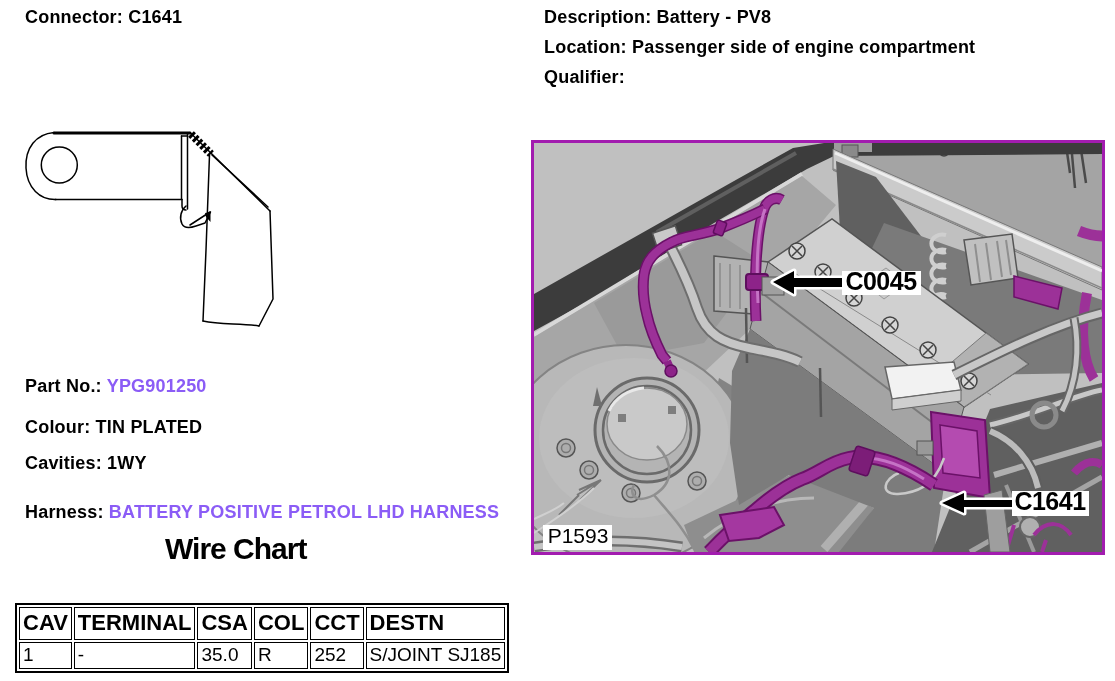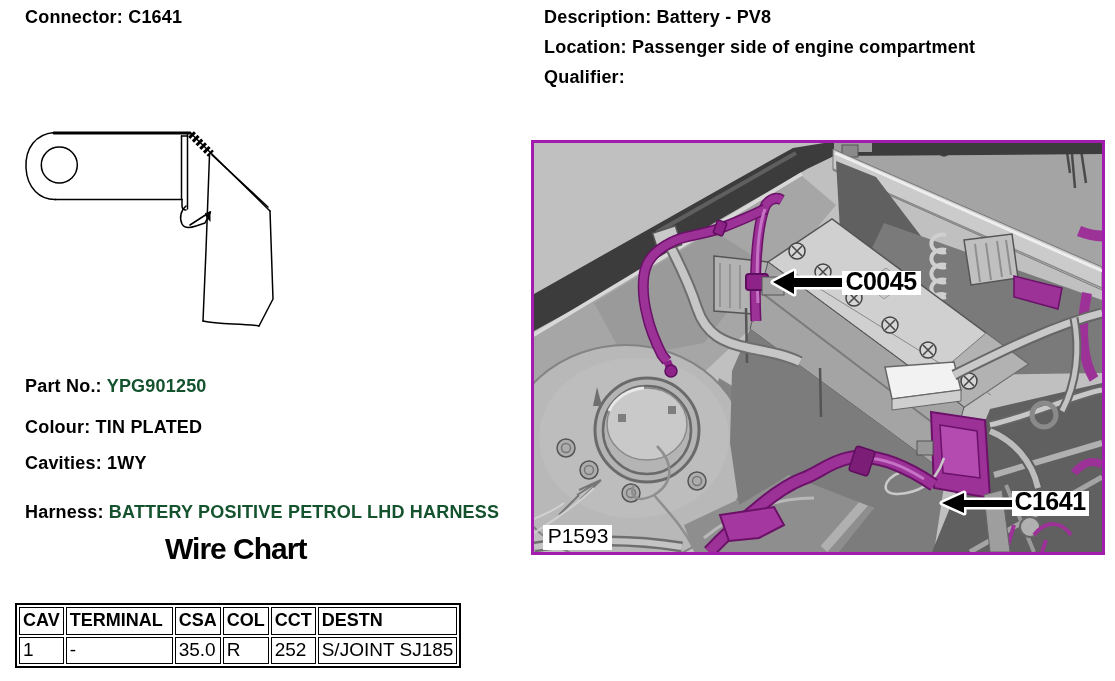--- a/index.html
+++ b/index.html
@@ -1,21 +1,21 @@
 <!DOCTYPE html>
 <html><head>
 <meta charset="utf-8">
 <style>
   html,body{margin:0;padding:0;background:#fff;width:1115px;height:681px;overflow:hidden;}
   body{font-family:"Liberation Sans",sans-serif;font-weight:bold;color:#000;position:relative;}
   .abs{position:absolute;white-space:nowrap;}
   .t{font-size:18px;line-height:20px;letter-spacing:0.2px;margin-left:12px;}
-  .green{color:#14532d;}
+  .green{color:#8b5cf6;}
   table{border-collapse:separate;border-spacing:2px;border:2px solid #000;}
-  td{border:1px solid #000;font-size:18px;padding:1px 3px 2px 3px;vertical-align:middle;}
+  td{border:1px solid #000;font-size:22px;padding:1px 3px 2px 3px;vertical-align:middle;}
   .hdr td{font-weight:bold;padding-top:2px;padding-bottom:3px;}
   .dat td{font-weight:normal;font-size:19px;padding-top:1px;padding-bottom:2px;}
 </style>
 </head>
 <body>
   <div class="abs t" style="left:13px;top:7px;">Connector: C1641</div>
   <div class="abs t" style="left:532px;top:7px;">Description: Battery - PV8</div>
   <div class="abs t" style="left:532px;top:37px;">Location: Passenger side of engine compartment</div>
   <div class="abs t" style="left:532px;top:67px;">Qualifier:</div>
 

